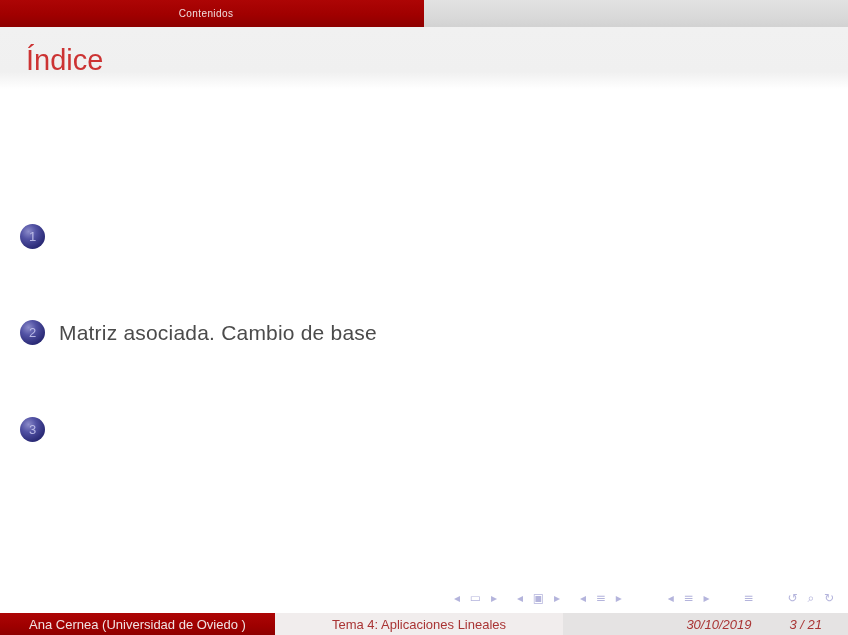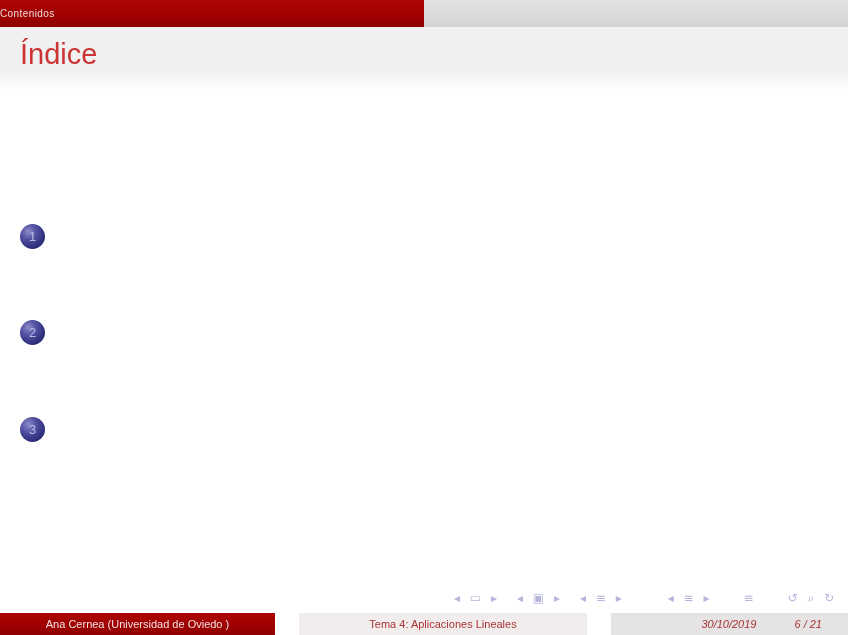--- a/index.html
+++ b/index.html
@@ -25,21 +25,21 @@
     width: 848px;
     height: 27px;
     display: flex;
   }
   .head-left {
     width: 424px;
     height: 100%;
     background: linear-gradient(180deg, #ad0505 0%, #a00000 55%, #8e0000 100%);
     display: flex;
     align-items: center;
-    justify-content: flex-start;
+    justify-content: center;
     padding-right: 12px;
     box-sizing: border-box;
   }
   .head-left span {
     color: #f0dede;
     font-size: 10px;
     letter-spacing: 0.4px;
   }
   .head-right {
     flex: 1;
@@ -49,21 +49,21 @@
 
   
   .frametitle-area {
     position: absolute;
     top: 27px; left: 0;
     width: 848px;
     height: 62px;
     background: linear-gradient(180deg, #f1f1f1 0%, #f0f0f0 72%, #ffffff 100%);
   }
   .frametitle {
-    margin: 0;
+    margin: 6px;
     padding: 11px 0 0 20px;
     font-size: 29px;
     font-weight: normal;
     color: #cc3333;
   }
 
   
   .toc { position: absolute; top: 0; left: 0; width: 848px; height: 100%; }
   .toc-item {
     position: absolute;
@@ -114,22 +114,21 @@
   .navgroup.gap-big { margin-left: 26px; }
   .navgroup.gap-med { margin-left: 14px; }
 
   
   .footline {
     position: absolute;
     bottom: 0; left: 0;
     width: 848px;
     height: 22px;
     display: flex;
-    font-size: 11px;
-    gap: 24px;
+    font-size: 13px;
   }
   .foot-author {
     width: 275px;
     background: linear-gradient(180deg, #ad0505 0%, #9e0000 60%, #8e0000 100%);
     color: #f0e2e2;
     display: flex;
     align-items: center;
     justify-content: center;
     box-sizing: border-box;
   }
@@ -176,20 +175,21 @@
     <div class="toc-item toc-item-1">
       <span class="ball">
         <span>1</span>
       </span>
     </div>
 
     <div class="toc-item toc-item-2">
       <span class="ball">
         <span>2</span>
       </span>
+      <span class="toc-label">Matriz asociada. Cambio de base</span>
     </div>
 
     <div class="toc-item toc-item-3">
       <span class="ball">
         <span>3</span>
       </span>
     </div>
 
   </div>
 
@@ -204,17 +204,17 @@
 
   <div class="footline">
     <div class="foot-author">
       <span>Ana Cernea (Universidad de Oviedo )</span>
     </div>
     <div class="foot-title">
       <span>Tema 4: Aplicaciones Lineales</span>
     </div>
     <div class="foot-right">
       <span>30/10/2019</span>
-      <span>6 / 21</span>
+      <span>3 / 21</span>
     </div>
   </div>
 
 </div>
 
 </body></html>

